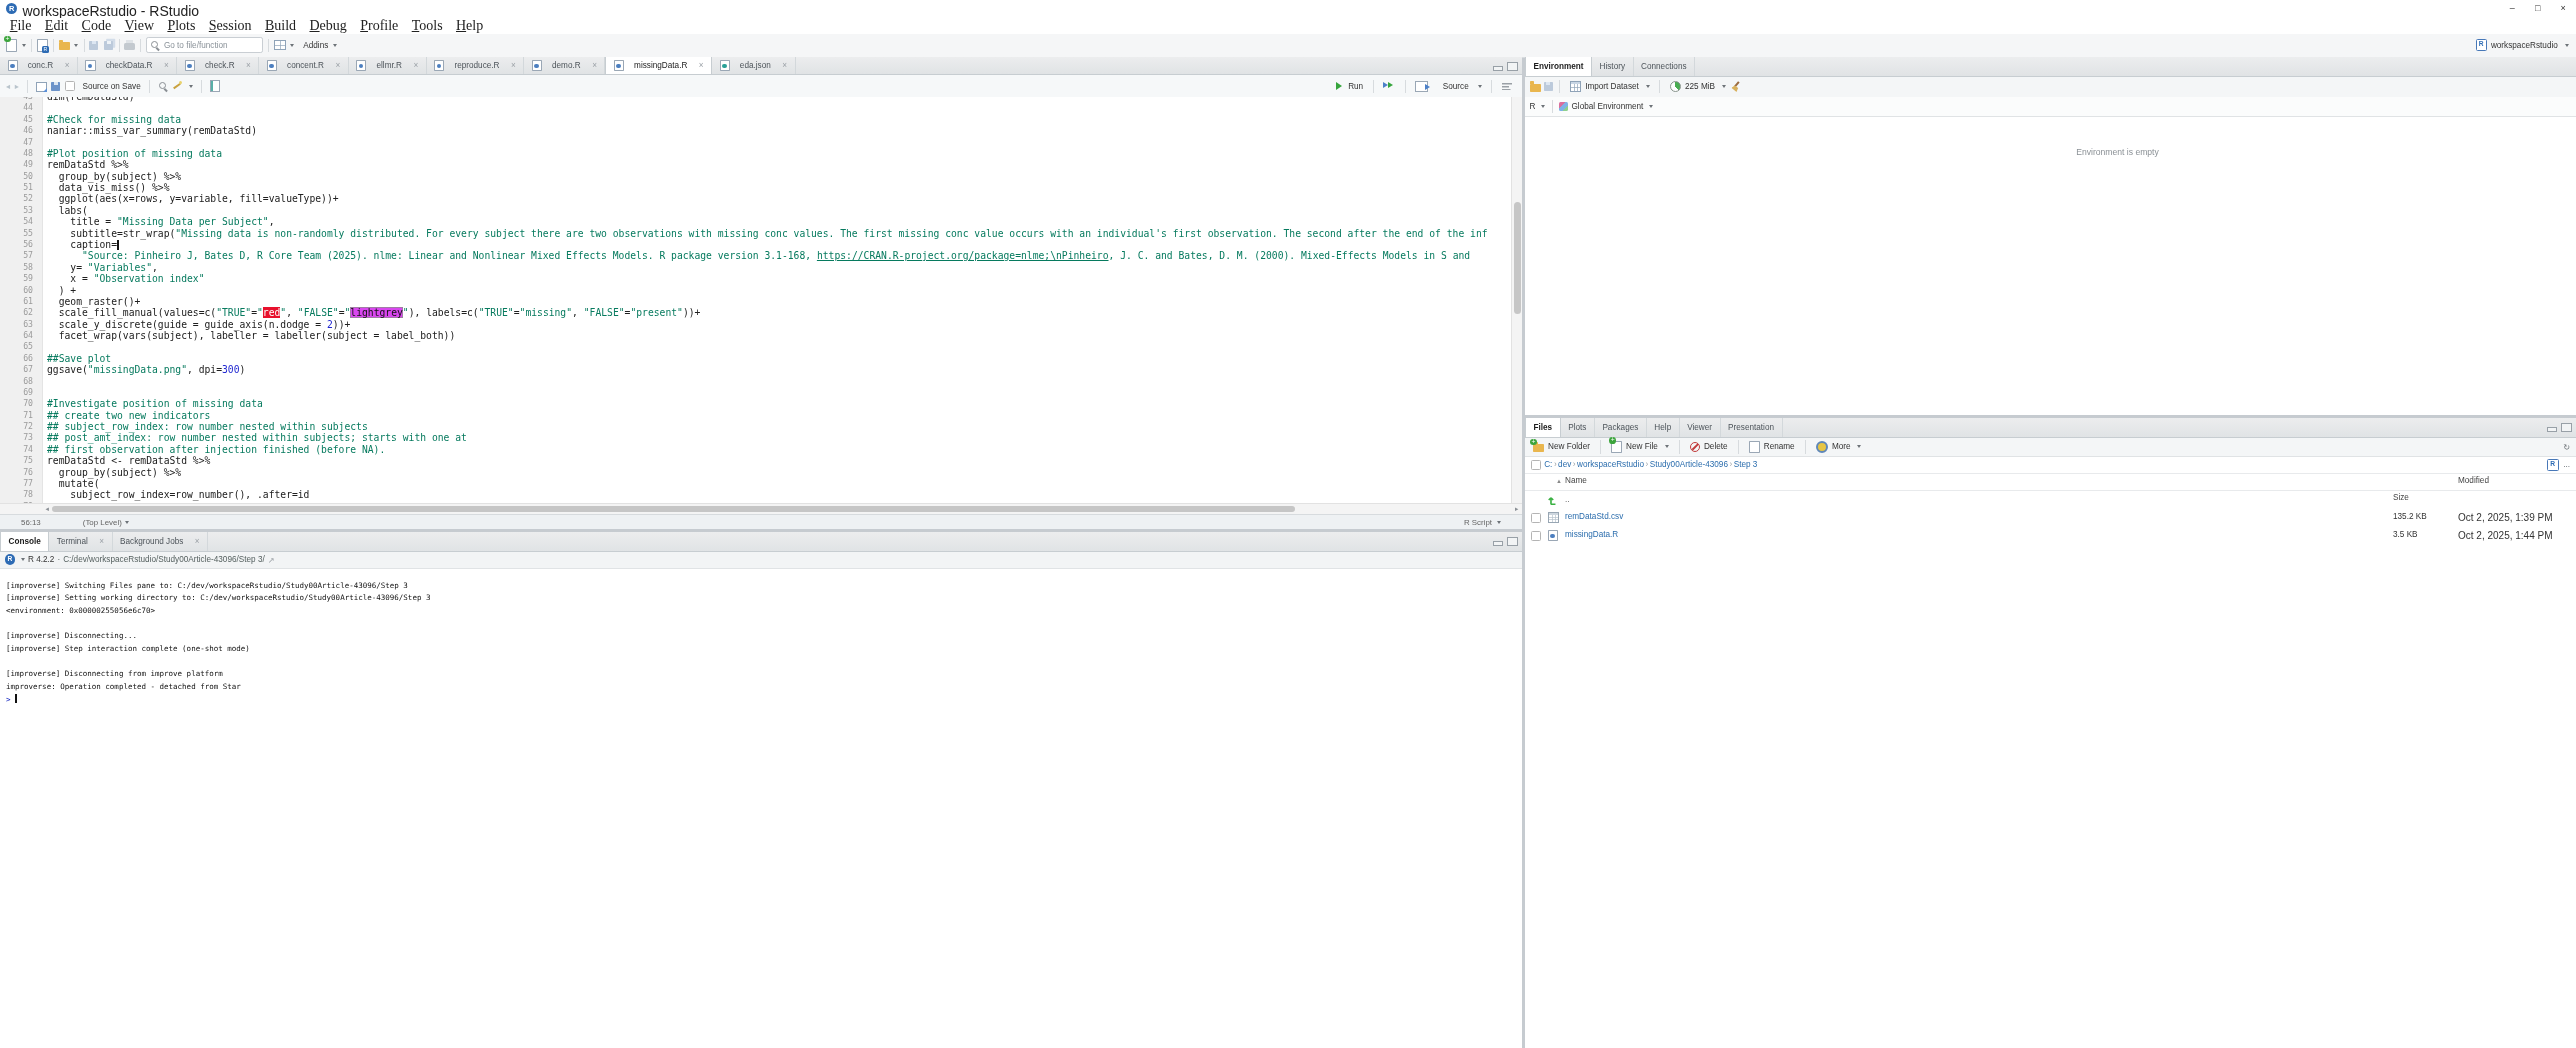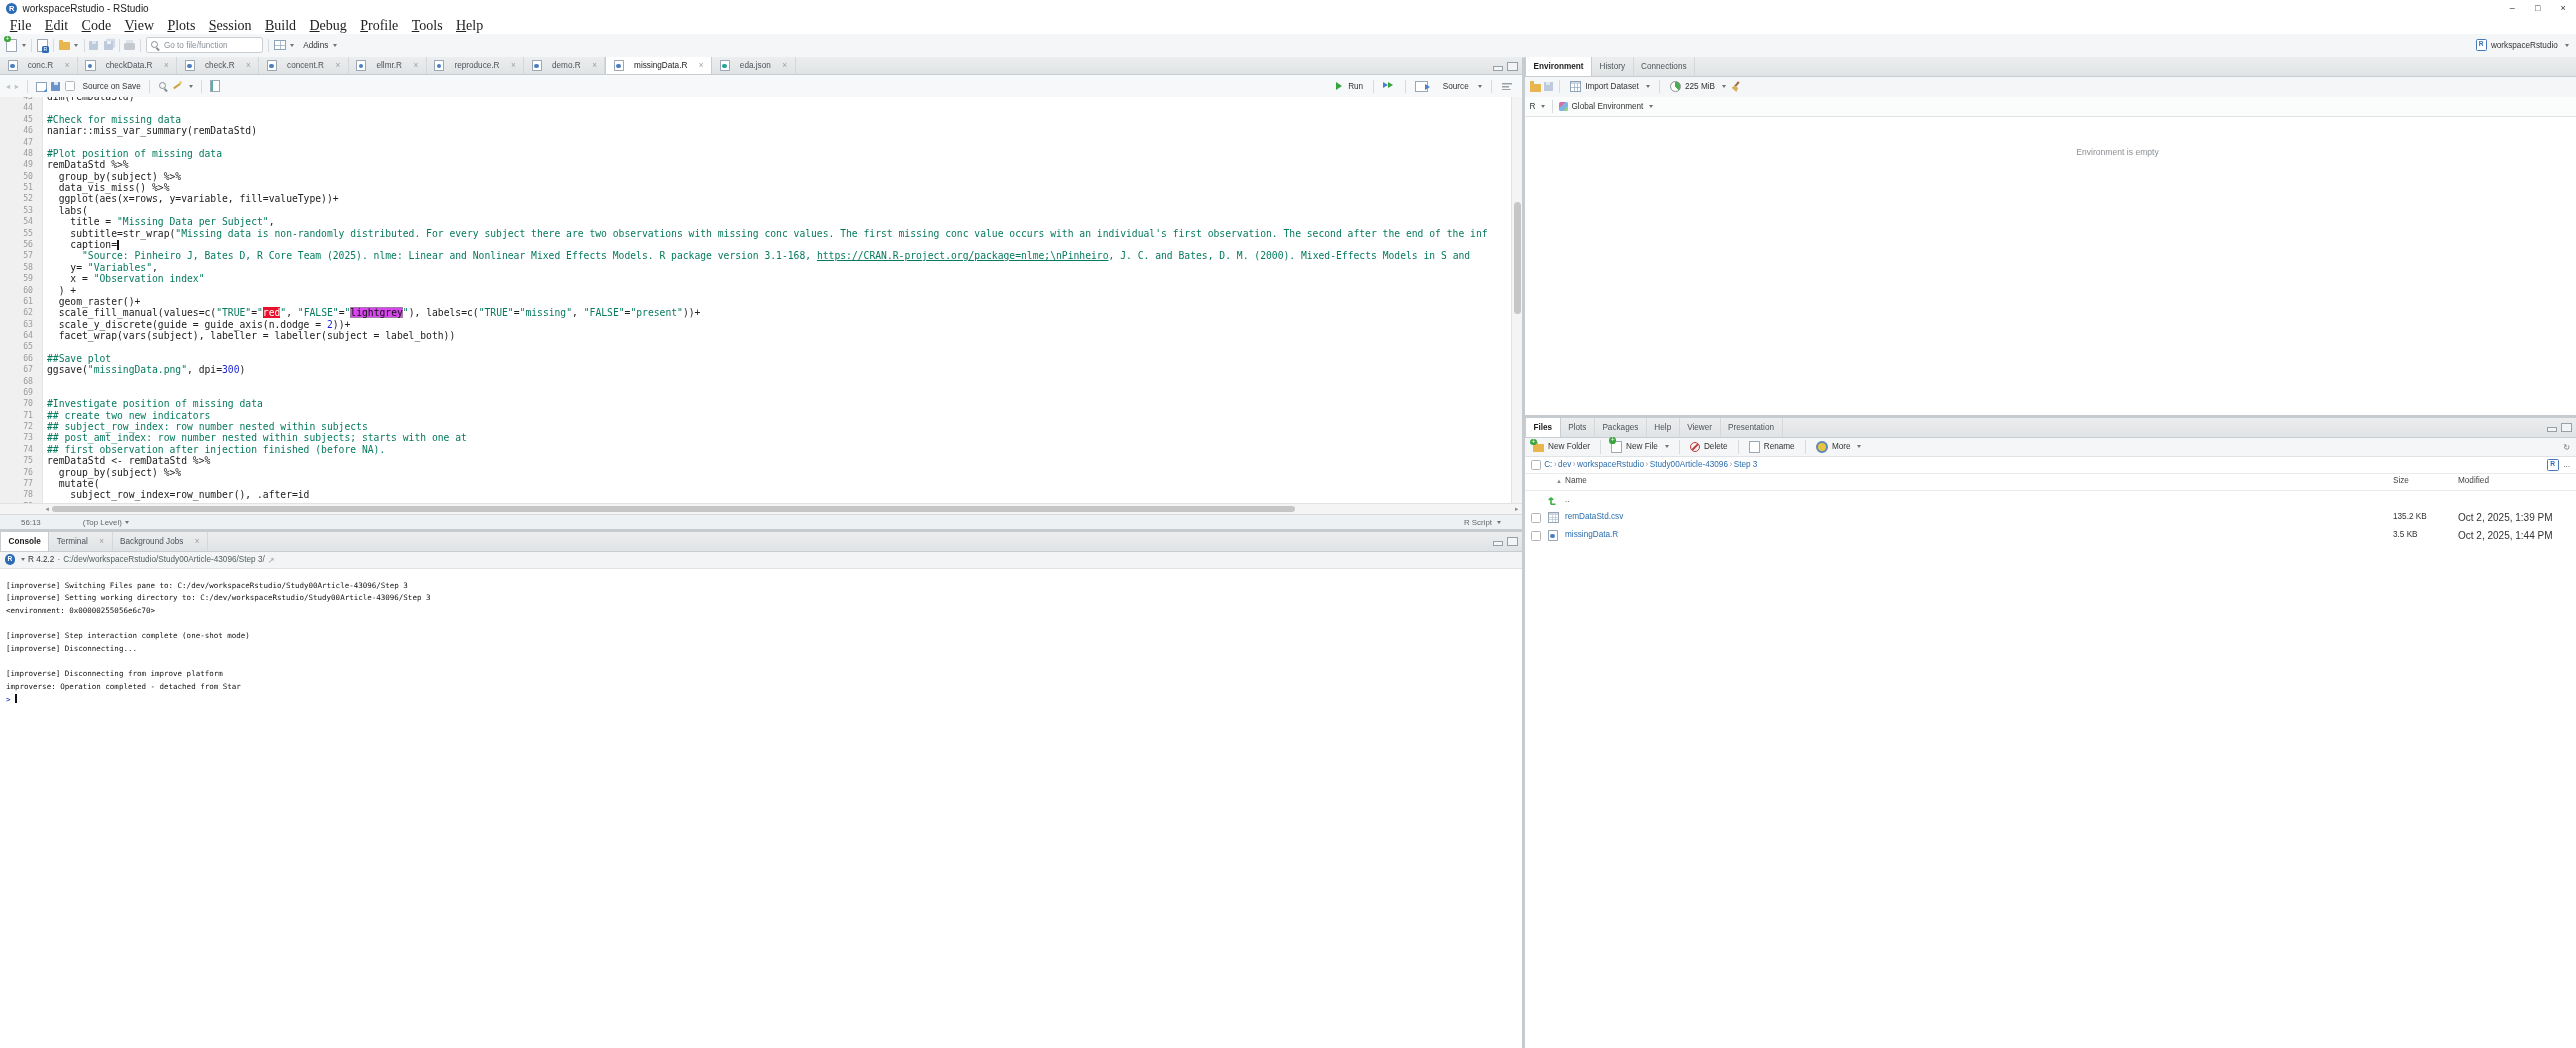--- a/index.html
+++ b/index.html
@@ -2,21 +2,21 @@
 <html style="font-size:12px"><head>
 <meta charset="utf-8">
 <style>
   html,body{margin:0;padding:0;width:2576px;height:1048px;overflow:hidden;background:#c6cbd0;
     font-family:"Liberation Sans",sans-serif;-webkit-font-smoothing:antialiased;}
   .app{position:absolute;inset:0;}
   
   #titlebar{position:absolute;left:0;top:0;width:2576px;height:18px;background:#fff;border-bottom:0.7px solid #ececec;}
   #title-logo{position:absolute;left:6px;top:3px;width:11.2px;height:11.2px;border-radius:50%;background:#2d6bb4;}
   #title-logo::after{content:"R";position:absolute;left:3px;top:0.7px;color:#fff;font-size:7.5px;font-weight:bold;}
-  #title-text{position:absolute;left:22.5px;top:3px;font-size:10px;color:#222;}
+  #title-text{position:absolute;left:22.5px;top:3px;font-size:14px;color:#222;}
   .winbtns{position:absolute;right:0;top:0;height:18px;display:flex;}
   .winbtn{width:25.5px;height:18px;text-align:center;line-height:16.5px;font-size:9px;color:#333;}
   #menubar{position:absolute;left:0;top:18px;width:2576px;height:16.5px;background:#fff;border-bottom:0.7px solid #ececec;display:flex;align-items:center;padding-left:3px;box-sizing:border-box;}
   .menu-item{font-size:14px;color:#222;padding:1.5px 6.7px;font-family:Liberation Serif, serif;}
   .menu-item u{text-decoration:underline;}
   #toolbar{position:absolute;left:0;top:34px;width:2576px;height:22.5px;background:#f5f6f7;border-bottom:0.7px solid #d8dcdf;}
   .tb{position:absolute;top:0;height:22.5px;display:flex;align-items:center;}
   .vsep{width:0.7px;height:13.5px;background:#d7dbde;margin:0 3.7px;}
   .caret{width:0;height:0;border-left:2.6px solid transparent;border-right:2.6px solid transparent;border-top:3px solid #6d7378;margin-left:3px;display:inline-block;}
   
@@ -138,21 +138,21 @@
   #env-empty{position:absolute;left:0;top:90px;width:100%;text-align:center;font-size:8.6px;color:#8a9095;}
   #env-search{width:112px;height:12.7px;border:0.7px solid #c9ced3;border-radius:2.2px;background:#fff;display:flex;align-items:center;padding-left:2.2px;}
   #files-pane{left:1525px;top:418px;width:1051px;height:631px;}
   #files-toolbar{top:19.5px;height:19.5px;}
   .fbtn{display:flex;align-items:center;gap:3.7px;font-size:8.2px;color:#333;padding:0 3.7px;}
   #breadcrumb{position:absolute;left:0;top:39px;width:100%;height:16.5px;border-bottom:0.7px solid #e8eaec;display:flex;align-items:center;padding-left:6px;box-sizing:border-box;gap:3px;background:#fff;}
   .crumb{font-size:8.2px;color:#2b6dad;}
   .crumb-sep{font-size:8.2px;color:#9aa0a5;margin:0 1.5px;}
   #files-header{position:absolute;left:0;top:55px;width:100%;height:16.5px;border-bottom:0.7px solid #e8eaec;font-size:8.2px;color:#444;}
   .colName{position:absolute;left:40px;top:3px;}
-  .colSize{position:absolute;left:868px;top:3px;}
+  .colSize{position:absolute;left:868px;top:20px;}
   .colMod{position:absolute;left:933px;top:3px;}
   .sort-arrow{position:absolute;left:31px;top:4.5px;font-size:6px;color:#888;}
   #file-rows{position:absolute;left:0;top:72px;width:100%;}
   .frow{position:relative;height:18px;}
   .frow .checkbox{position:absolute;left:6px;top:4.5px;}
   .frow .fic{position:absolute;left:22.5px;top:3.7px;}
   .frow .fname{position:absolute;left:40px;top:3.7px;font-size:8.2px;color:#2b6dad;}
   .frow .fsize{position:absolute;left:868px;top:3.7px;font-size:8.2px;color:#333;}
   .frow .fmod{position:absolute;left:933px;top:3.7px;font-size:10px;color:#333;}
   .updots{position:absolute;left:40px;top:4.5px;font-size:8.2px;color:#666;}
@@ -383,22 +383,22 @@
       <span class="hdr-ver">R 4.2.2</span>
       <span class="hdr-path">·</span>
       <span class="hdr-path">C:/dev/workspaceRstudio/Study00Article-43096/Step 3/</span>
       <span class="glyph" style="color:#9aa0a5;">↗</span>
     </div>
     <div id="console-body">
         <div class="con-line">[improverse] Switching Files pane to: C:/dev/workspaceRstudio/Study00Article-43096/Step 3</div>
         <div class="con-line">[improverse] Setting working directory to: C:/dev/workspaceRstudio/Study00Article-43096/Step 3</div>
         <div class="con-line">&lt;environment: 0x00000255056e6c70&gt;</div>
         <div class="con-line"> </div>
+        <div class="con-line">[improverse] Disconnecting...</div>
         <div class="con-line">[improverse] Step interaction complete (one-shot mode)</div>
-        <div class="con-line">[improverse] Disconnecting...</div>
         <div class="con-line"> </div>
         <div class="con-line">[improverse] Disconnecting from improve platform</div>
         <div class="con-line">improverse: Operation completed - detached from Star</div>
         <div class="con-line"><span class="con-prompt">&gt; </span><span class="cursor"></span></div>
       </div>
     <div class="pane-btns">
       <span class="pane-btn min"></span>
       <span class="pane-btn"></span>
     </div>
   </div>

